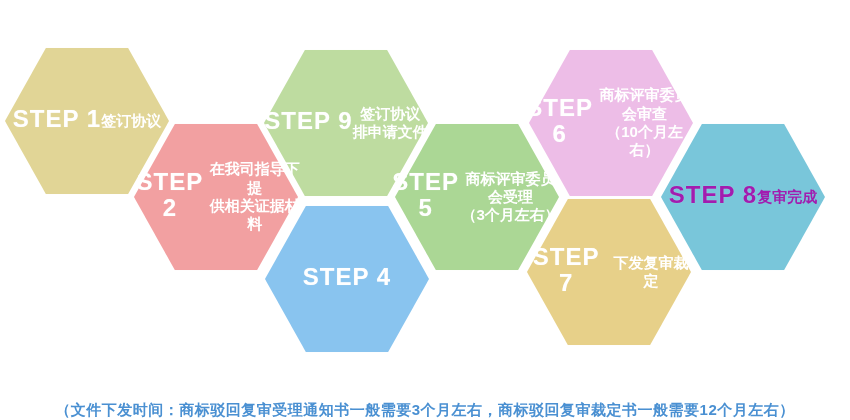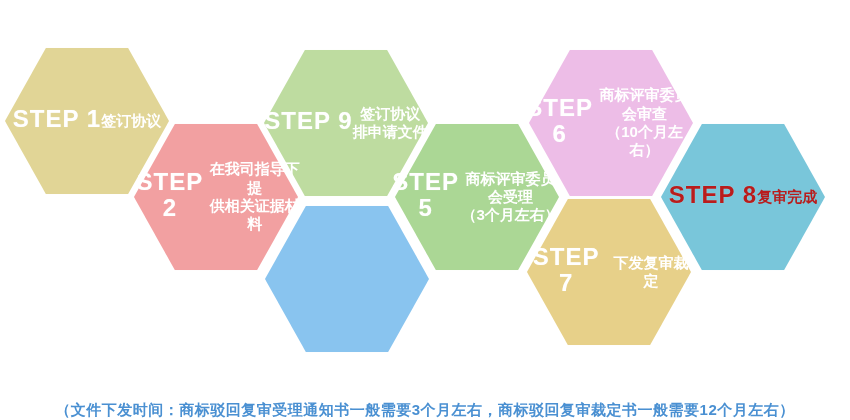--- a/index.html
+++ b/index.html
@@ -94,20 +94,21 @@
       <div class="step-lines">
             <div>签订协议</div>
             <div>排申请文件</div>
           </div>
     </div>
   </div>
 
   <div class="hex" style="left: 262px; top: 203px;">
     <div class="hex-shape" style="background: rgb(137, 196, 239);"></div>
     <div class="hex-content" style="color: rgb(255, 255, 255);">
+      <div class="step-label">STEP 4</div>
     </div>
   </div>
 
   <div class="hex" style="left: 392px; top: 121px;">
     <div class="hex-shape" style="background: rgb(171, 215, 149);"></div>
     <div class="hex-content" style="color: rgb(255, 255, 255);">
       <div class="step-label">STEP 5</div>
       <div class="step-lines">
             <div>商标评审委员会受理</div>
             <div>（3个月左右）</div>
@@ -131,21 +132,21 @@
     <div class="hex-content" style="color: rgb(255, 255, 255);">
       <div class="step-label">STEP 7</div>
       <div class="step-lines">
             <div>下发复审裁定</div>
           </div>
     </div>
   </div>
 
   <div class="hex" style="left: 658px; top: 121px;">
     <div class="hex-shape" style="background: rgb(121, 198, 218);"></div>
-    <div class="hex-content" style="color: #b91c1c; text-align: center;">
+    <div class="hex-content" style="color: #a21caf; text-align: center;">
       <div class="step-label">STEP 8</div>
       <div class="step-lines">
             <div>复审完成</div>
           </div>
     </div>
   </div>
 </div>
   <div class="footer-note" style="color: rgb(74, 144, 210); margin-top: 25px;">（文件下发时间：商标驳回复审受理通知书一般需要3个月左右，商标驳回复审裁定书一般需要12个月左右）</div>
 </div>
 

